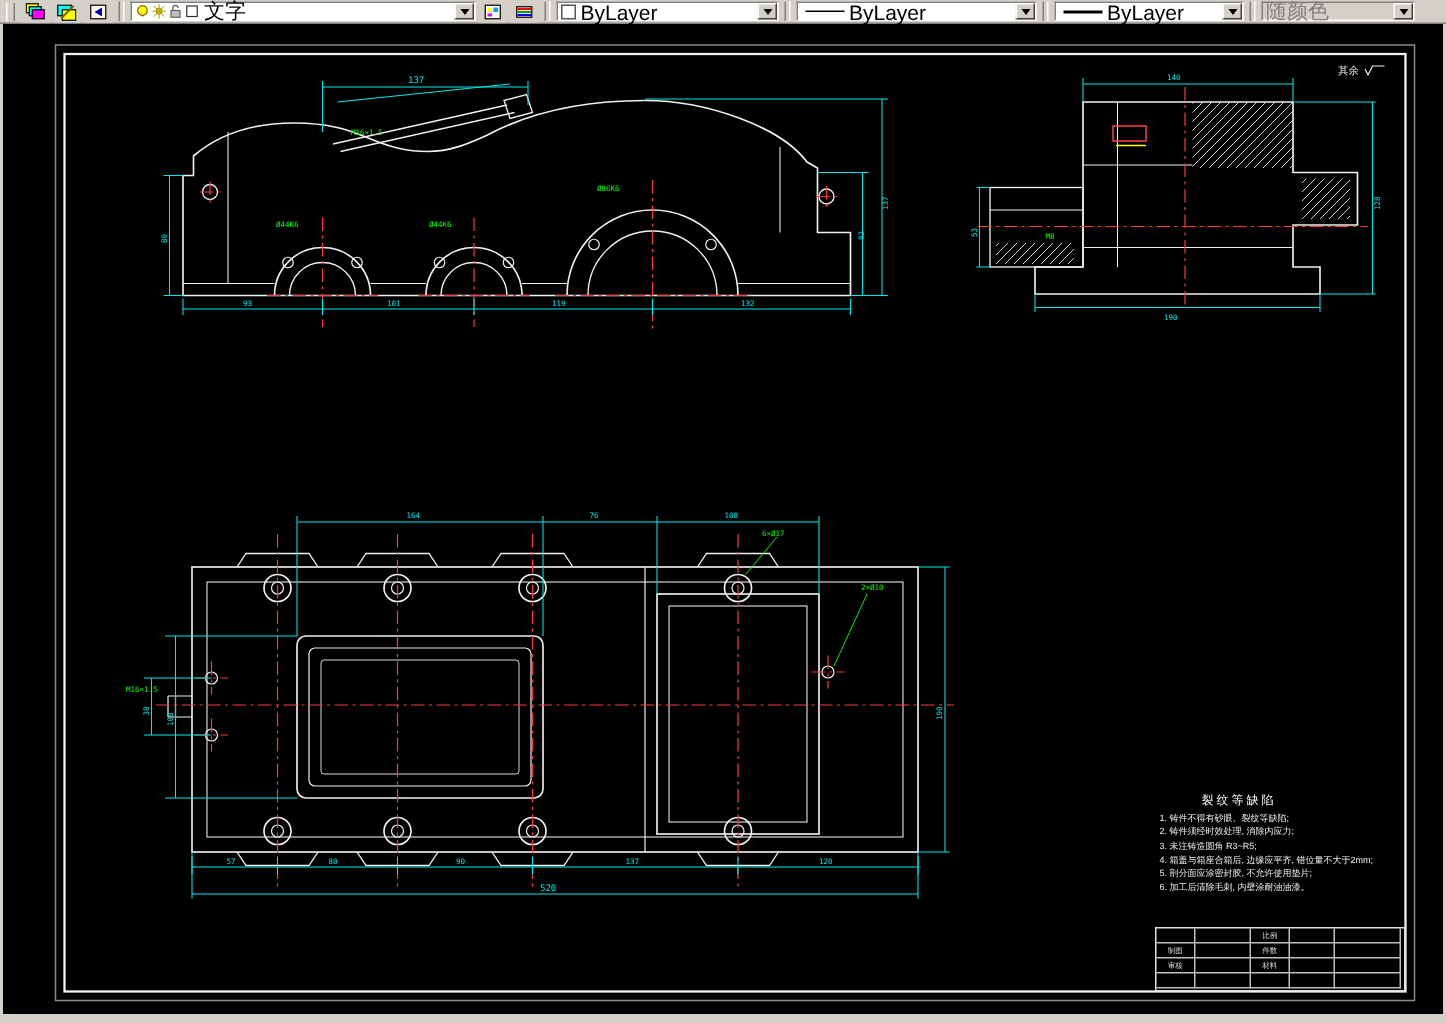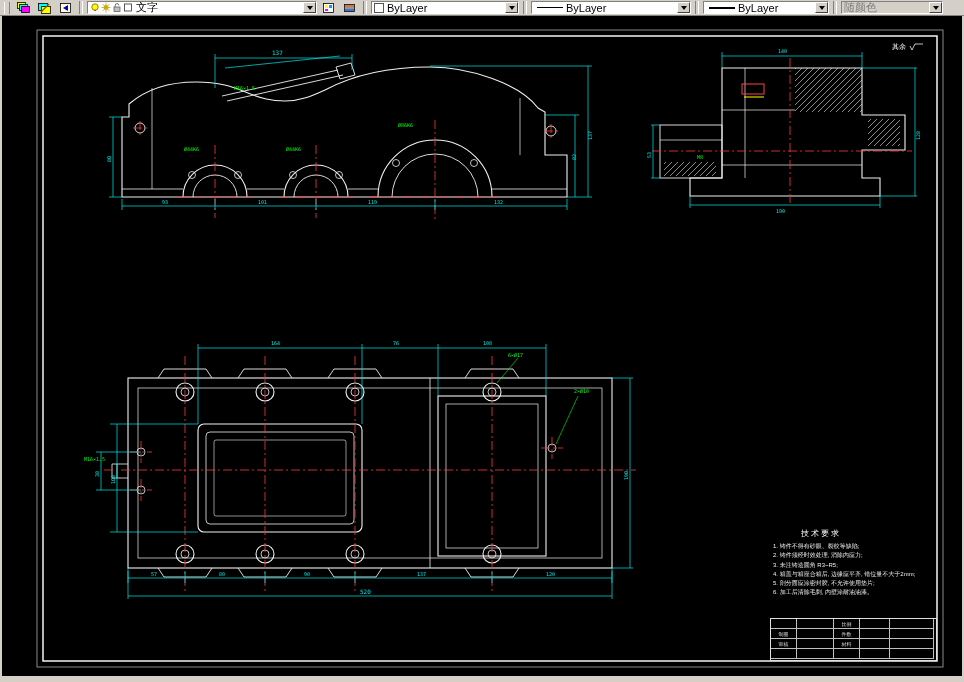--- a/index.html
+++ b/index.html
@@ -7,21 +7,21 @@
           font-family:"Liberation Sans",sans-serif;}
   
   .toolbar{position:absolute;top:0;left:0;right:0;height:16px;background:#d4d0c8;
            border-bottom:1px solid #808080;display:flex;align-items:center;
            padding:0 2px;gap:2px;z-index:5;box-sizing:border-box;}
   .grip{width:4px;height:12px;border-left:1px solid #fff;border-right:1px solid #808080;margin:0 2px;}
   .tbtn{width:19px;height:14px;display:flex;align-items:center;justify-content:center;
         background:#d4d0c8;border:1px solid #d4d0c8;padding:0;cursor:pointer;}
   .sep{width:2px;height:13px;border-left:1px solid #808080;border-right:1px solid #fff;margin:0 2px;}
   .combo{height:13px;display:flex;align-items:center;background:#fff;border:1px solid;
-         border-color:#808080 #fff #fff #808080;box-sizing:border-box;font-size:11px;color:#000;
+         border-color:#808080 #fff #fff #808080;box-sizing:border-box;font-size:14px;color:#000;
          padding-left:2px;}
   .combo-text{flex:1;white-space:nowrap;overflow:hidden;}
   .arrow-btn{width:13px;height:11px;margin-left:auto;background:#d4d0c8;border:1px solid;
              border-color:#fff #404040 #404040 #fff;display:flex;align-items:center;
              justify-content:center;box-sizing:border-box;}
   .tri{width:0;height:0;border-left:3px solid transparent;border-right:3px solid transparent;
        border-top:4px solid #000;}
   .combo.disabled{background:#d4d0c8;color:#808080;}
   .layer-combo{width:230px;}.color-combo{width:148px;}.linetype-combo{width:160px;}
   .lineweight-combo{width:126px;}.plot-combo{width:102px;}
@@ -311,21 +311,21 @@
           <text x="304" y="576" font-size="5" fill="#00e8e8">90</text>
           <text x="417" y="576" font-size="5" fill="#00e8e8">137</text>
           <text x="546" y="576" font-size="5" fill="#00e8e8">120</text>
           <text x="360" y="594" font-size="6" fill="#00e8e8">520</text>
           <text x="628" y="480" font-size="5" fill="#00e8e8" transform="rotate(-90 628 480)">190</text>
           <text x="84" y="461" font-size="5" fill="#00ff00">M16×1.5</text>
         </g>
     </svg>
 
     <div class="tech-req">
-      <div class="tr-title">技术要求</div>
+      <div class="tr-title">裂纹等缺陷</div>
       <div>
           <div class="tr-line">1. 铸件不得有砂眼、裂纹等缺陷;</div>
           <div class="tr-line">2. 铸件须经时效处理, 消除内应力;</div>
           <div class="tr-line">3. 未注铸造圆角 R3~R5;</div>
           <div class="tr-line">4. 箱盖与箱座合箱后, 边缘应平齐, 错位量不大于2mm;</div>
           <div class="tr-line">5. 剖分面应涂密封胶, 不允许使用垫片;</div>
           <div class="tr-line">6. 加工后清除毛刺, 内壁涂耐油油漆。</div>
         </div>
     </div>
 

